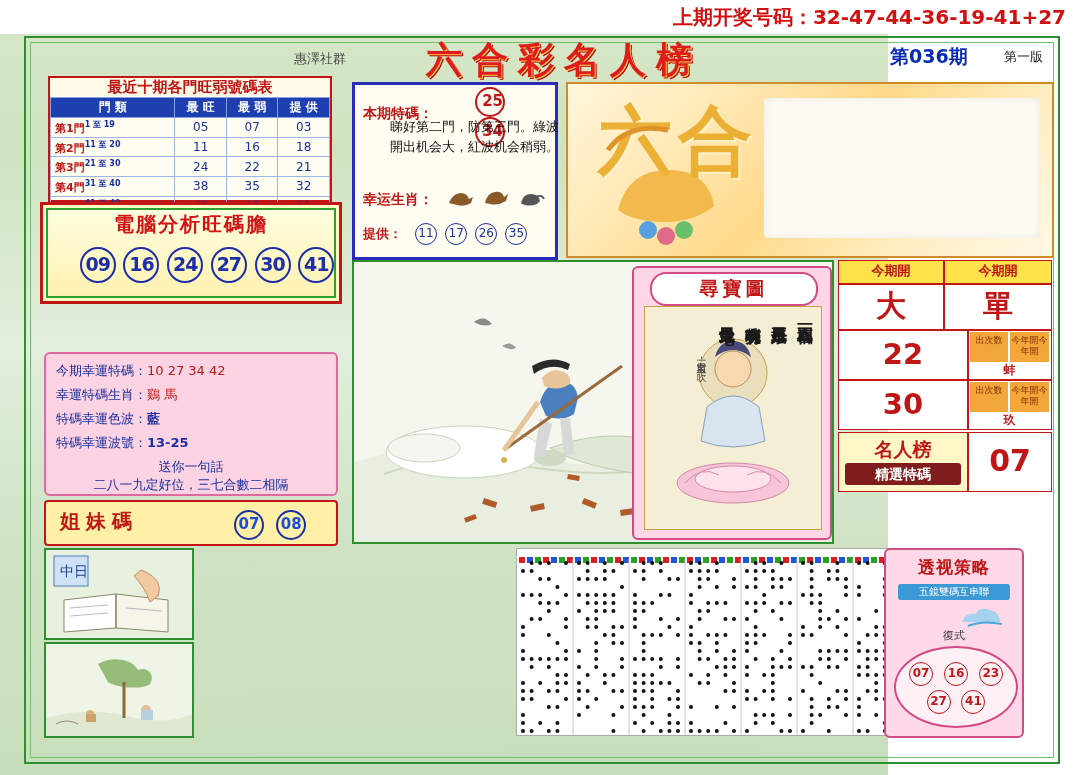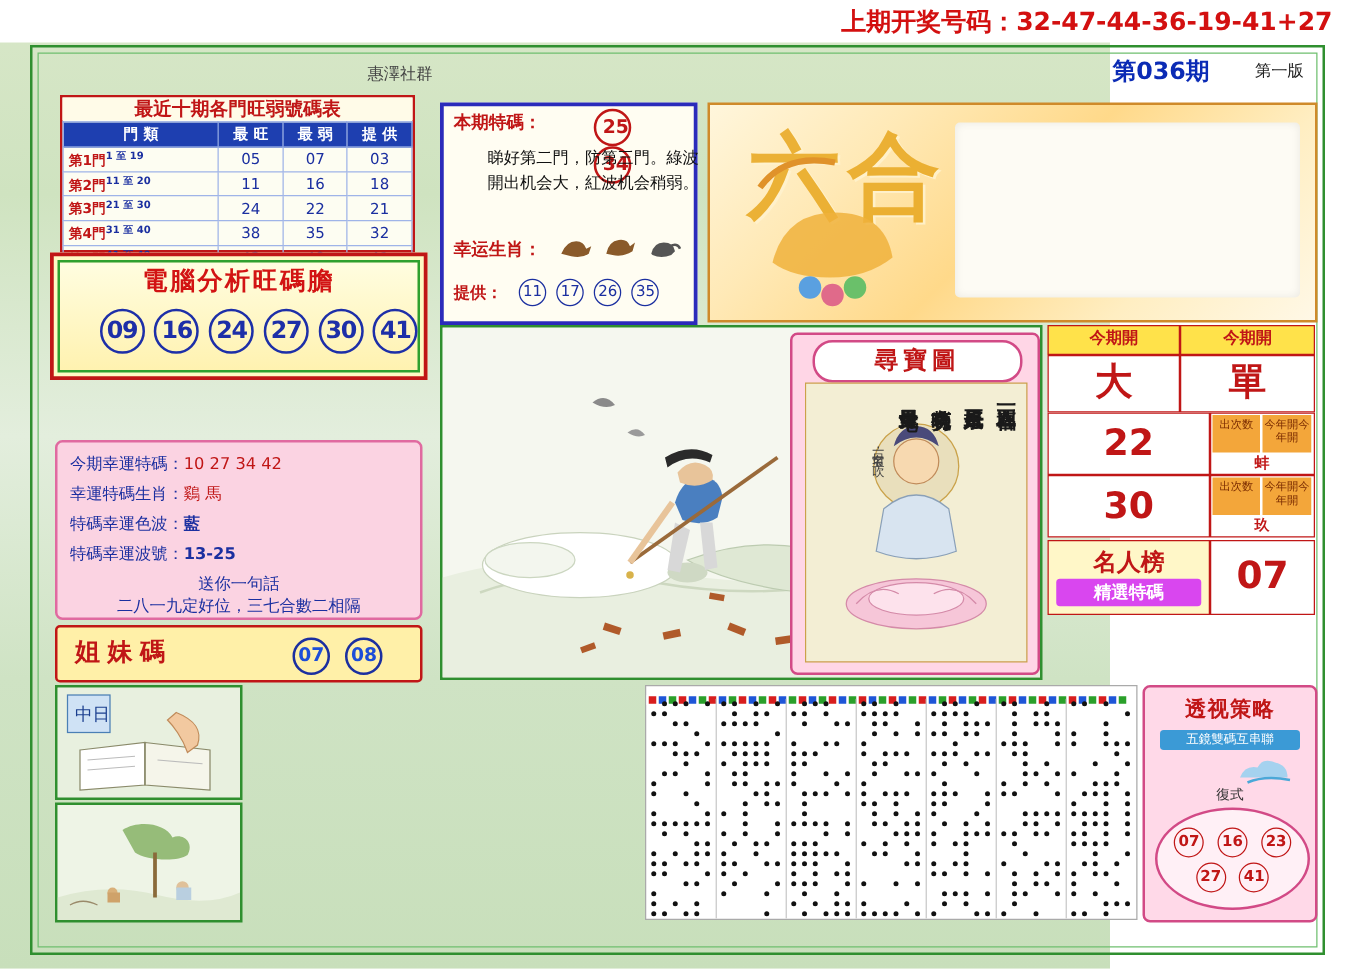--- a/index.html
+++ b/index.html
@@ -143,21 +143,21 @@
     position:absolute;left:44px;top:642px;width:146px;height:92px;
     border:2px solid #2f8f2f;background:linear-gradient(160deg,#f2f6ea,#dbe9cf);
     overflow:hidden;
   }
 
   
   .spec{
     position:absolute;left:352px;top:82px;width:200px;height:172px;
     background:#fffdf2;border:3px solid #2b2bbb;
   }
-  .spec .hdr{position:absolute;left:8px;top:4px;font-size:14px;color:#c01616;font-weight:bold;}
+  .spec .hdr{position:absolute;left:8px;top:20px;font-size:14px;color:#c01616;font-weight:bold;}
   .spec .hnum{position:absolute;left:102px;top:2px;font-size:17px;color:#c01616;font-weight:bold;}
   .spec .hnum .c{
     display:inline-block;border:2px solid #c01616;border-radius:50%;
     width:26px;height:26px;line-height:24px;text-align:right;font-size:15px;margin-left:18px;
   }
   .spec .body{
     position:absolute;left:24px;top:32px;width:180px;font-size:13px;color:#111;line-height:20px;text-align:right;
   }
   .spec .zodiac-lbl{position:absolute;left:8px;top:106px;font-size:14px;color:#c01616;font-weight:bold;}
   .spec .prov-lbl{position:absolute;left:8px;top:140px;font-size:13px;color:#c01616;font-weight:bold;}
@@ -252,38 +252,38 @@
   }
   .rside .v{
     position:absolute;left:1px;top:32px;width:79px;height:14px;background:#fff;
     text-align:center;font-size:12px;font-weight:bold;color:#c01616;line-height:14px;
   }
   .mrb{
     position:absolute;left:0;top:172px;width:128px;height:58px;border:1px solid #c01616;
     background:#fff7c8;
   }
   .mrb .t1{position:absolute;left:0;top:4px;width:128px;text-align:center;font-size:19px;font-weight:bold;color:#c01616;}
-  .mrb .t2{position:absolute;left:6px;top:30px;width:116px;height:22px;background:#d946ef;color:#fff;
+  .mrb .t2{position:absolute;left:6px;top:30px;width:116px;height:22px;background:#7f1d1d;color:#fff;
     text-align:center;font-size:14px;font-weight:bold;line-height:22px;border-radius:3px;}
   .mrnum{
     position:absolute;left:130px;top:172px;width:82px;height:58px;border:1px solid #c01616;background:#fff;
     text-align:center;font-size:30px;font-weight:bold;color:#c01616;line-height:56px;
   }
 
   
   .dots{
     position:absolute;left:516px;top:548px;width:392px;height:186px;
     background:#ffffff;border:1px solid #aaa;overflow:hidden;
   }
   .dots .strip{position:absolute;left:0;top:0;width:392px;height:8px;}
   .dots .grid{position:absolute;left:0;top:10px;width:392px;height:176px;}
 
   
   .prb{
-    position:absolute;left:914px;top:548px;width:136px;height:186px;
+    position:absolute;left:884px;top:548px;width:136px;height:186px;
     background:#ffd9e8;border:2px solid #d24a86;border-radius:6px;overflow:hidden;
   }
   .prb .t{
     position:absolute;left:0;top:6px;width:136px;text-align:center;font-size:17px;color:#c01616;font-weight:bold;letter-spacing:1px;
   }
   .prb .sub{
     position:absolute;left:12px;top:34px;width:112px;height:16px;background:#3b9ad6;color:#fff;
     text-align:center;font-size:10px;line-height:16px;border-radius:3px;
   }
   .prb .fs{
@@ -312,20 +312,21 @@
   <div class="topbar">
     <div class="lot">上期开奖号码：32-47-44-36-19-41+27</div>
   </div>
 
   <div class="frame">
     <div class="frame-inner"></div>
   </div>
 
   <div class="masthead">
     <div class="brand-small">惠澤社群</div>
+    <div class="brand-main">六合彩名人榜</div>
     <div class="issue">第036期</div>
     <div class="edition">第一版</div>
   </div>
 
   <div class="tbl-box">
     <div class="tbl-title">最近十期各門旺弱號碼表</div>
     <table class="m">
       <tbody>
           <tr>
         <th>門 類</th>

